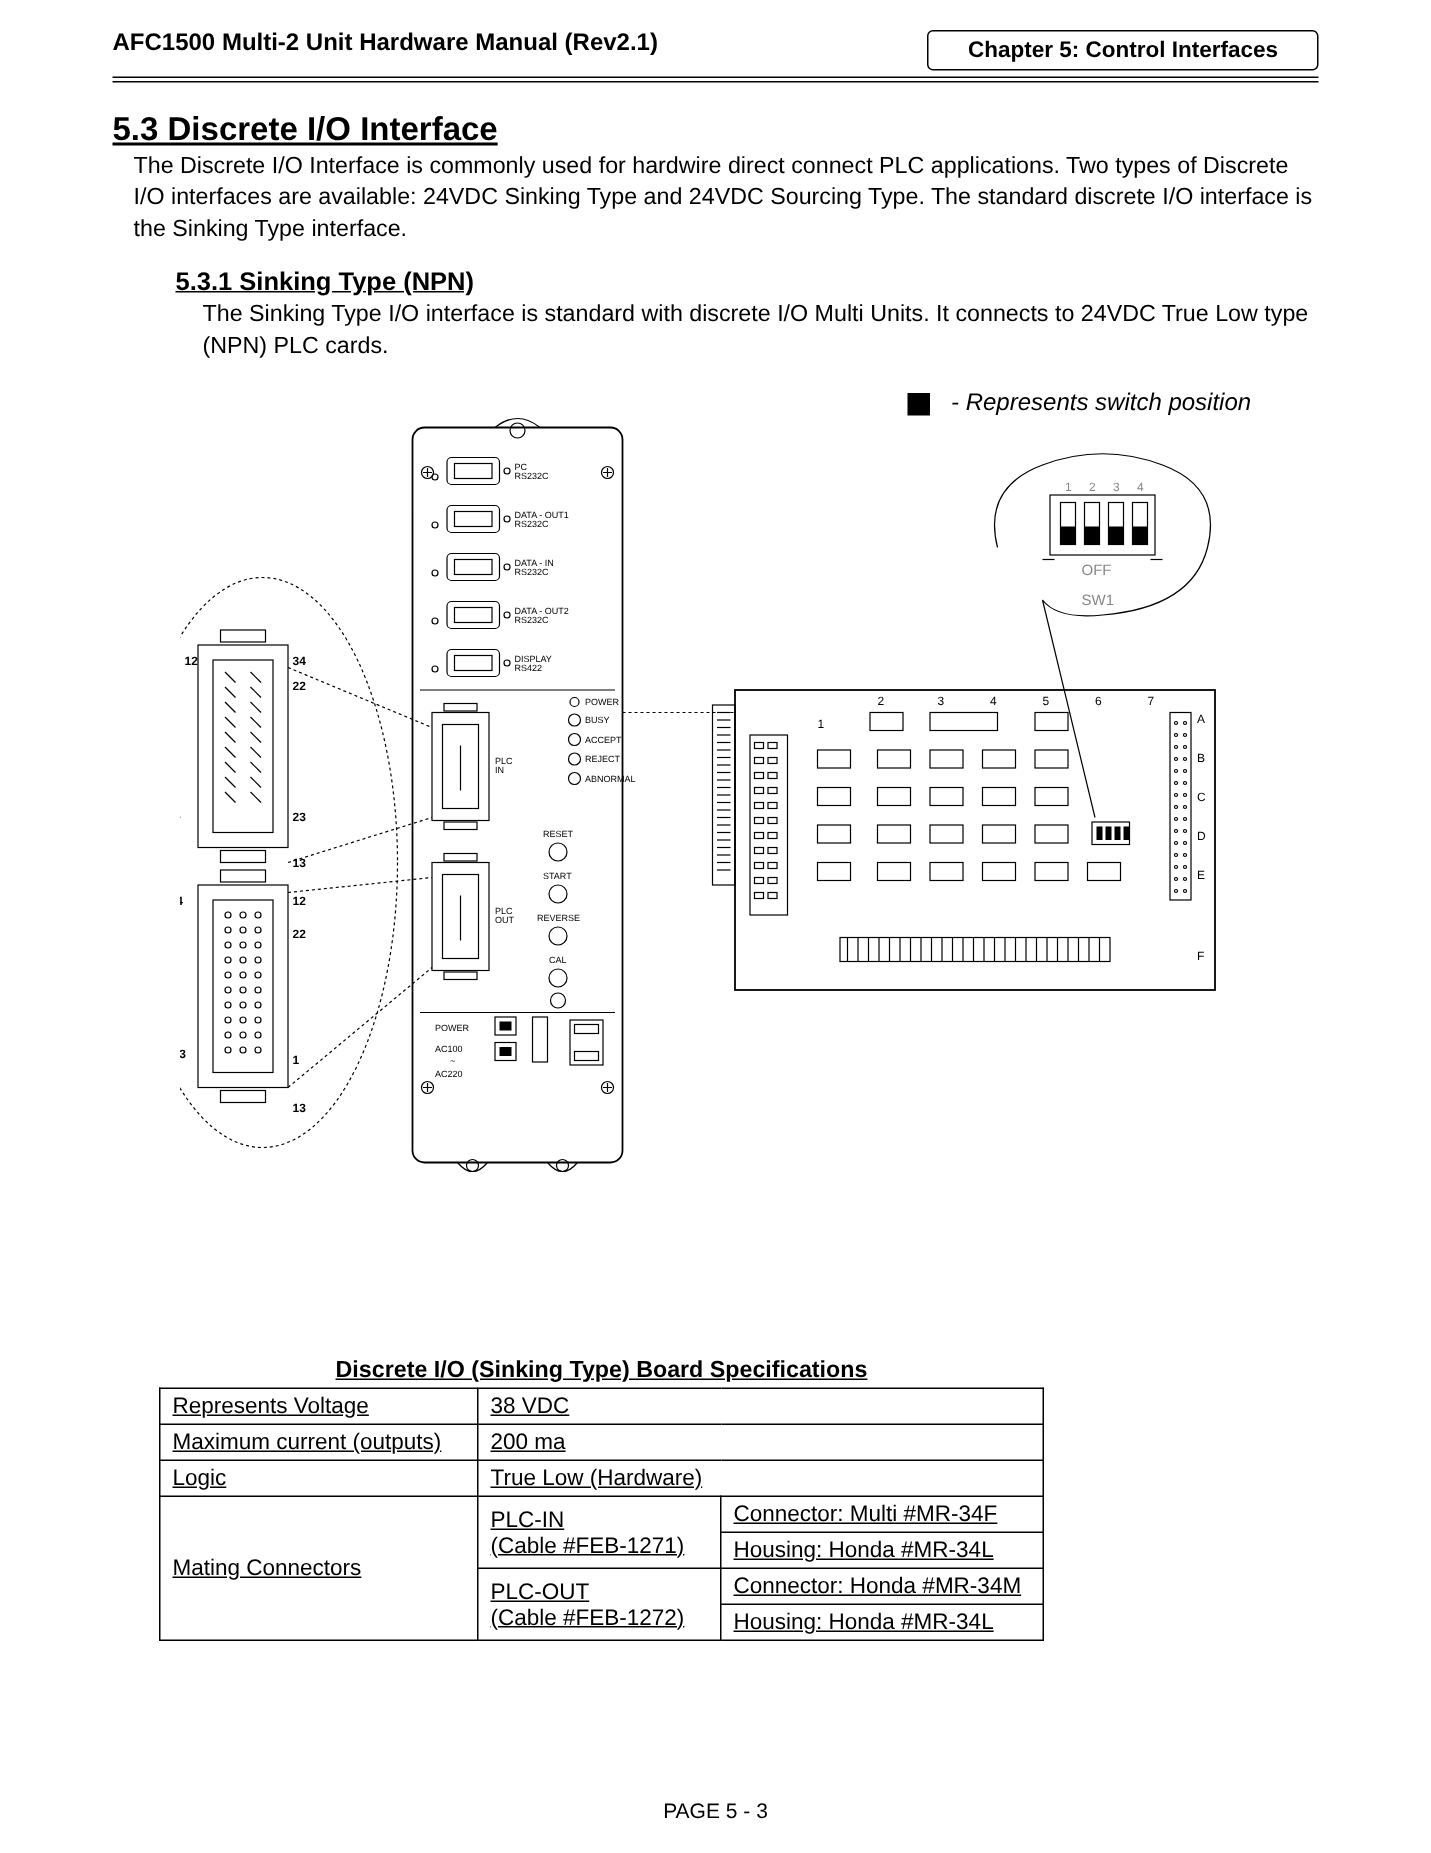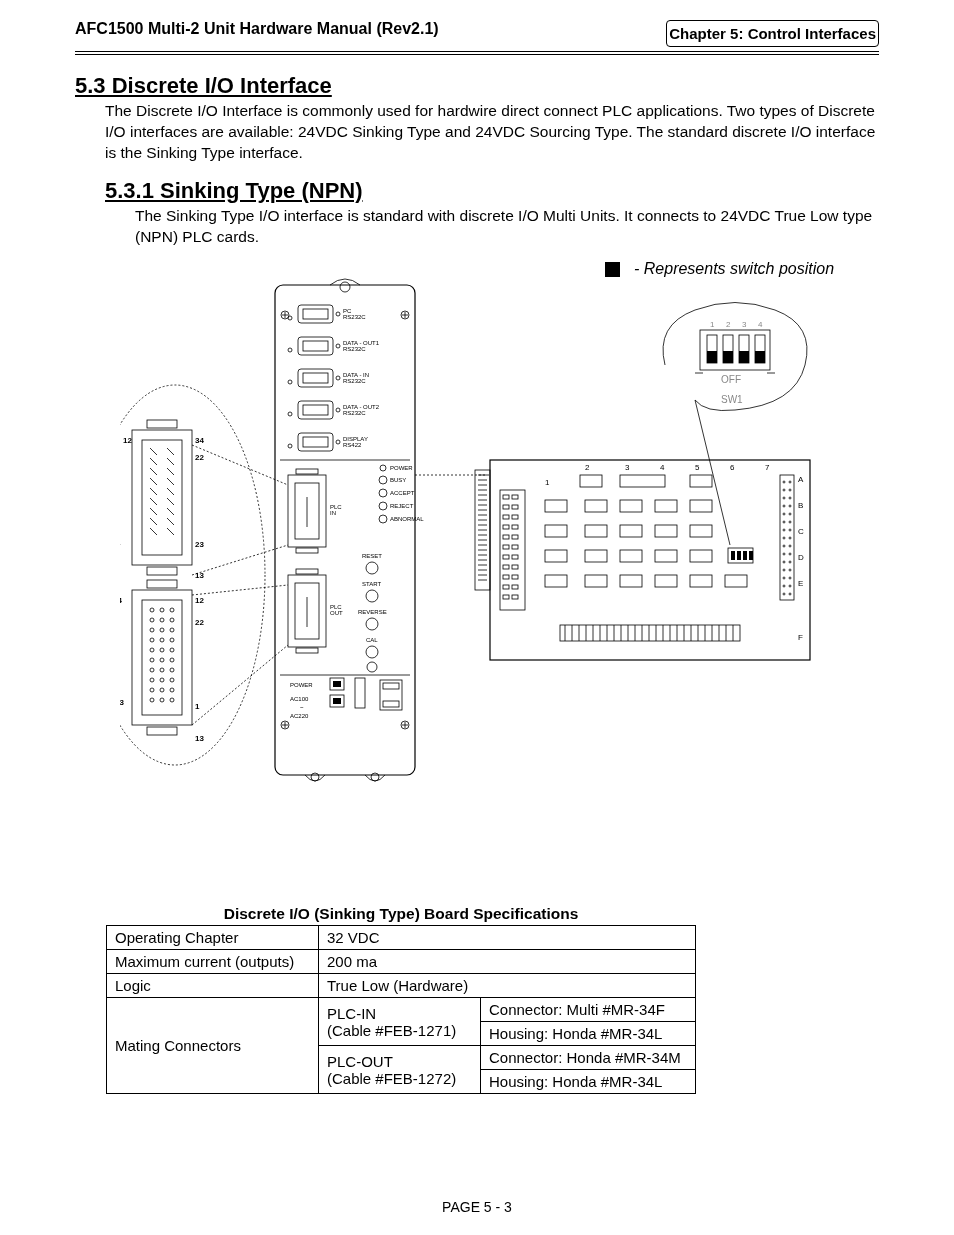--- a/index.html
+++ b/index.html
@@ -24,42 +24,42 @@
     border-bottom: 4px double #000;
     padding-bottom: 2px;
   }
   .manual-title {
     font-weight: bold;
     font-size: 16px;
   }
   .chapter-box {
     border: 1.5px solid #000;
     border-radius: 4px;
-    padding: 4px 2px;
+    padding: 4px 26px;
     font-weight: bold;
     font-size: 15px;
     margin-bottom: 2px;
   }
   .section-num {
     font-weight: bold;
     font-size: 22px;
     text-decoration: underline;
     margin-top: 18px;
   }
   .section-body {
-    margin-left: 30px;
+    margin-left: 14px;
     margin-top: 2px;
     line-height: 1.35;
     font-size: 15.5px;
   }
   .subsection-num {
     font-weight: bold;
-    font-size: 22px;
+    font-size: 17px;
     text-decoration: underline;
-    margin-left: 30px;
+    margin-left: 42px;
     margin-top: 14px;
   }
   .subsection-body {
     margin-left: 60px;
     margin-top: 2px;
     line-height: 1.35;
     font-size: 15.5px;
   }
   .legend {
     position: absolute;
@@ -98,20 +98,21 @@
     border: 1px solid #000;
     padding: 3px 8px;
     font-size: 15px;
     vertical-align: middle;
   }
   .table-wrap {
     position: absolute;
     top: 905px;
     left: 0;
     width: 802px;
+    text-decoration: underline;
   }
   .page-footer {
     position: absolute;
     bottom: 20px;
     width: 100%;
     text-align: center;
     font-size: 14px;
     left: 0;
   }
   
@@ -551,22 +552,22 @@
         <text x="56" y="98" class="txt med gray">SW1</text>
       </g>
     </svg>
   </div>
 
   <div class="table-wrap">
     <div class="table-title">Discrete I/O (Sinking Type) Board Specifications</div>
     <table class="spec-table">
       <tbody>
           <tr>
-        <td style="width:195px">Operating Chapter</td>
-        <td colspan="2">32 VDC</td>
+        <td style="width:195px">Represents Voltage</td>
+        <td colspan="2">38 VDC</td>
       </tr>
       <tr>
         <td>Maximum current (outputs)</td>
         <td colspan="2">200 ma</td>
       </tr>
       <tr>
         <td>Logic</td>
         <td colspan="2">True Low (Hardware)</td>
       </tr>
       <tr>

